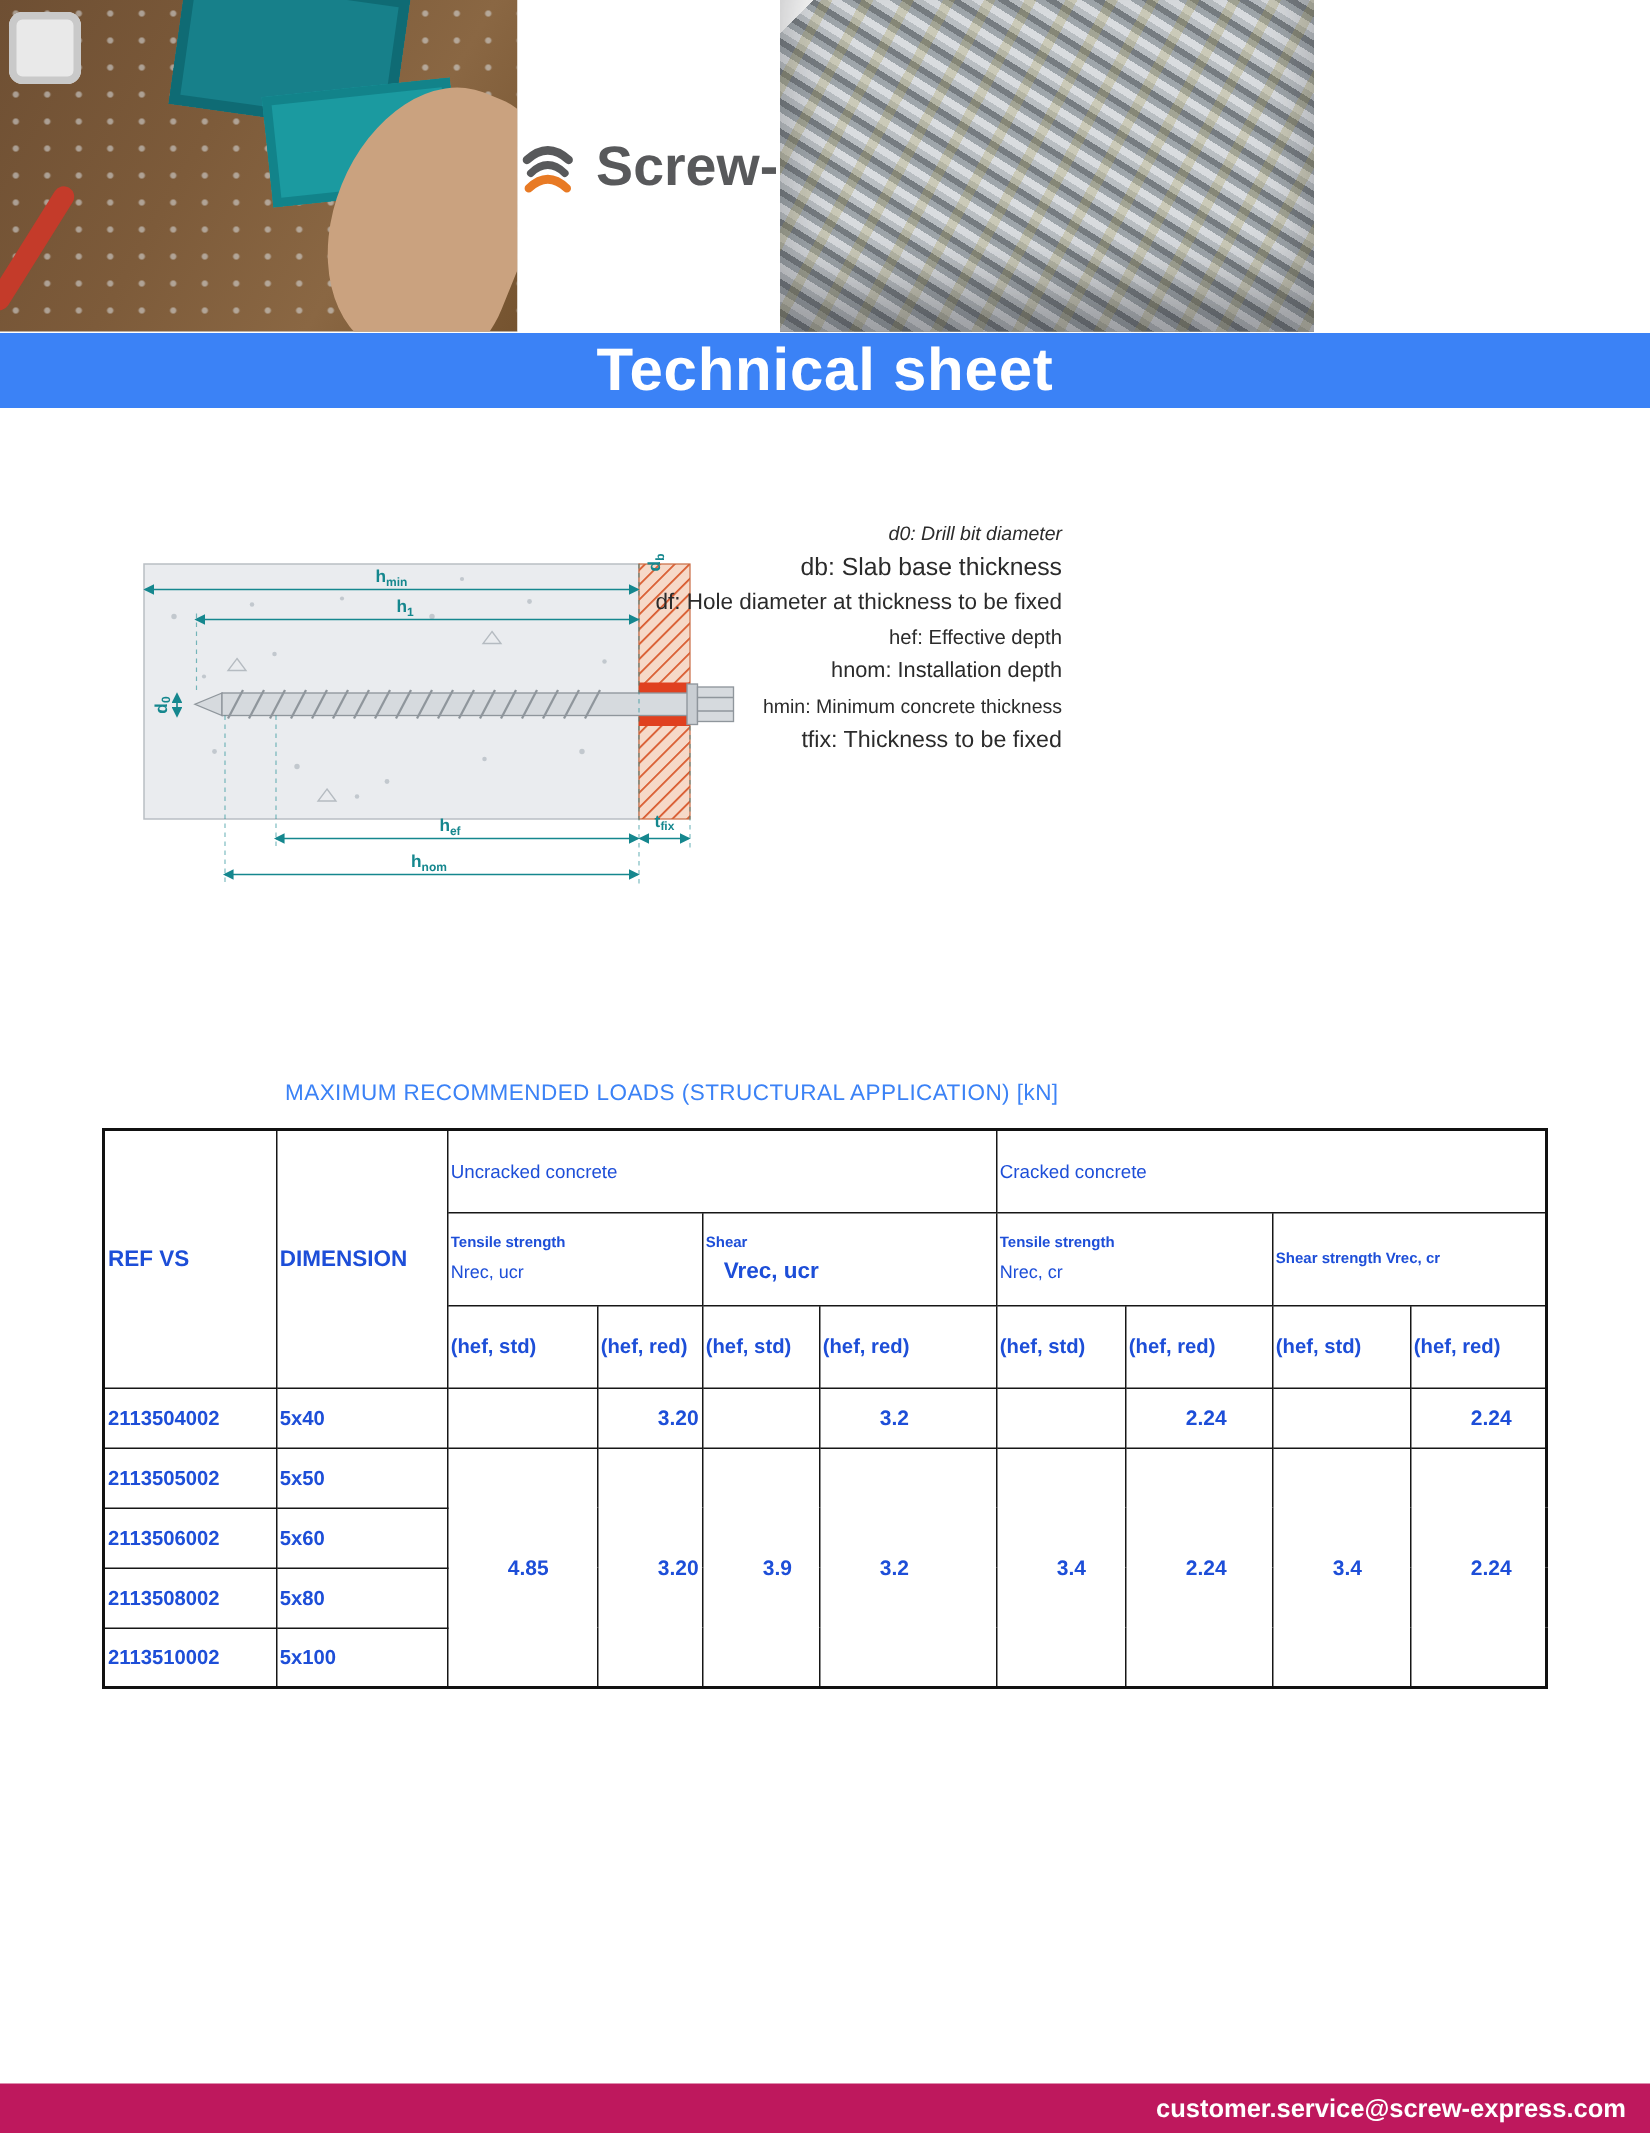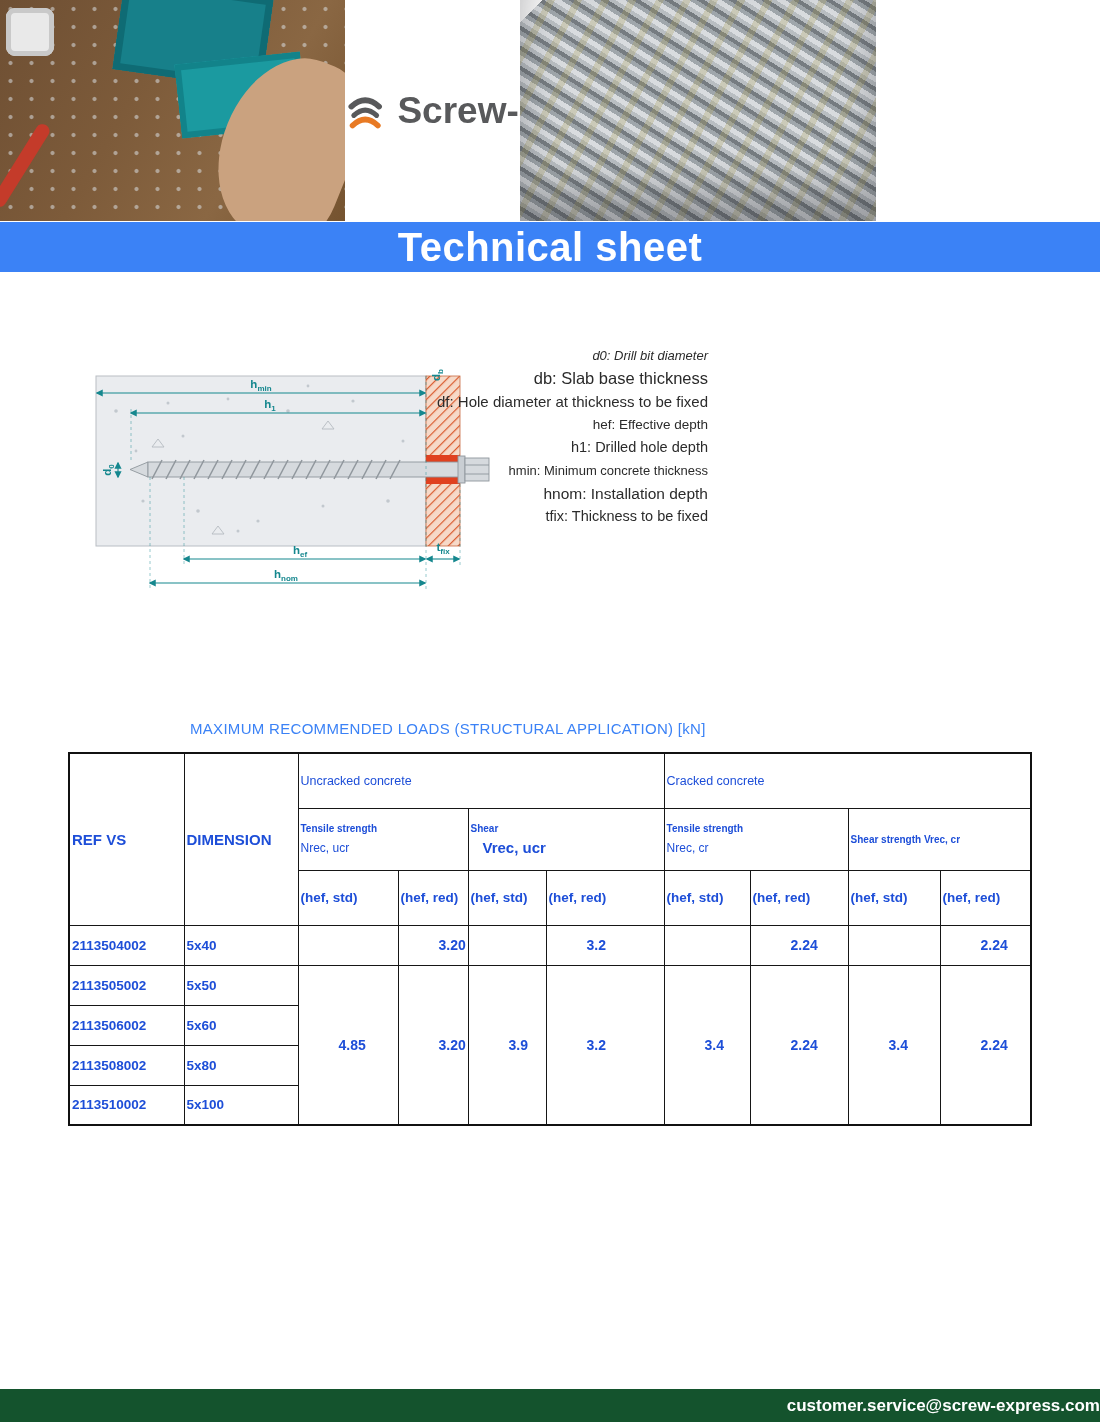--- a/index.html
+++ b/index.html
@@ -86,22 +86,22 @@
   .sub-small { font-size:10px;font-weight:bold; }
   .sub-mid   { font-size:12px; margin-top:7px; }
   .sub-bold  { font-size:15px; font-weight:bold; margin-top:5px;padding-left:12px; }
   .hrow3 th { height:55px; font-size:13.5px; font-weight:bold; }
   .loads-table tbody tr { height:40px; }
   .loads-table tbody td { font-weight:bold; font-size:13.5px; }
   .loads-table tbody td.val { font-size:14px;padding-left:40px; }
 
   
   .footer { position:absolute; left:0; bottom:0; width:1100px; height:33px;
-    background:#14532d; display:flex; align-items:center; justify-content:flex-end;
-    }
+    background:#be185d; display:flex; align-items:center; justify-content:flex-end;
+    padding-right:16px; }
   .footer a { color:#fff; font-weight:bold; font-size:17px; text-decoration:none; }
 </style>
 </head>
 <body>
 
 <div class="page">
 
   <div class="photo photo-left">
     <div class="pl-dots"></div>
     <div class="pl-tray1"></div>
@@ -220,23 +220,22 @@
       <text class="dim" x="355" y="200" text-anchor="middle"><tspan>t</tspan><tspan class="dimsub" dy="2.5">fix</tspan></text>
       <text class="dim" text-anchor="end" transform="translate(352,18) rotate(-90)"><tspan>d</tspan><tspan class="dimsub" dy="2.5">b</tspan></text>
     </svg>
   </div>
 
   <div class="legend">
     <div class="legend-line">d0: Drill bit diameter</div>
     <div class="legend-line">db: Slab base thickness</div>
     <div class="legend-line">df: Hole diameter at thickness to be fixed</div>
     <div class="legend-line">hef: Effective depth</div>
-    <div class="legend-line">h1: Drilled hole depth</div>
+    <div class="legend-line">hnom: Installation depth</div>
     <div class="legend-line">hmin: Minimum concrete thickness</div>
-    <div class="legend-line">hnom: Installation depth</div>
     <div class="legend-line">tfix: Thickness to be fixed</div>
   </div>
 
   <div class="table-title">MAXIMUM RECOMMENDED LOADS (STRUCTURAL APPLICATION) [kN]</div>
 
   <table class="loads-table">
     <colgroup>
       <col style="width:115px">
         <col style="width:114px">
       <col style="width:100px">

